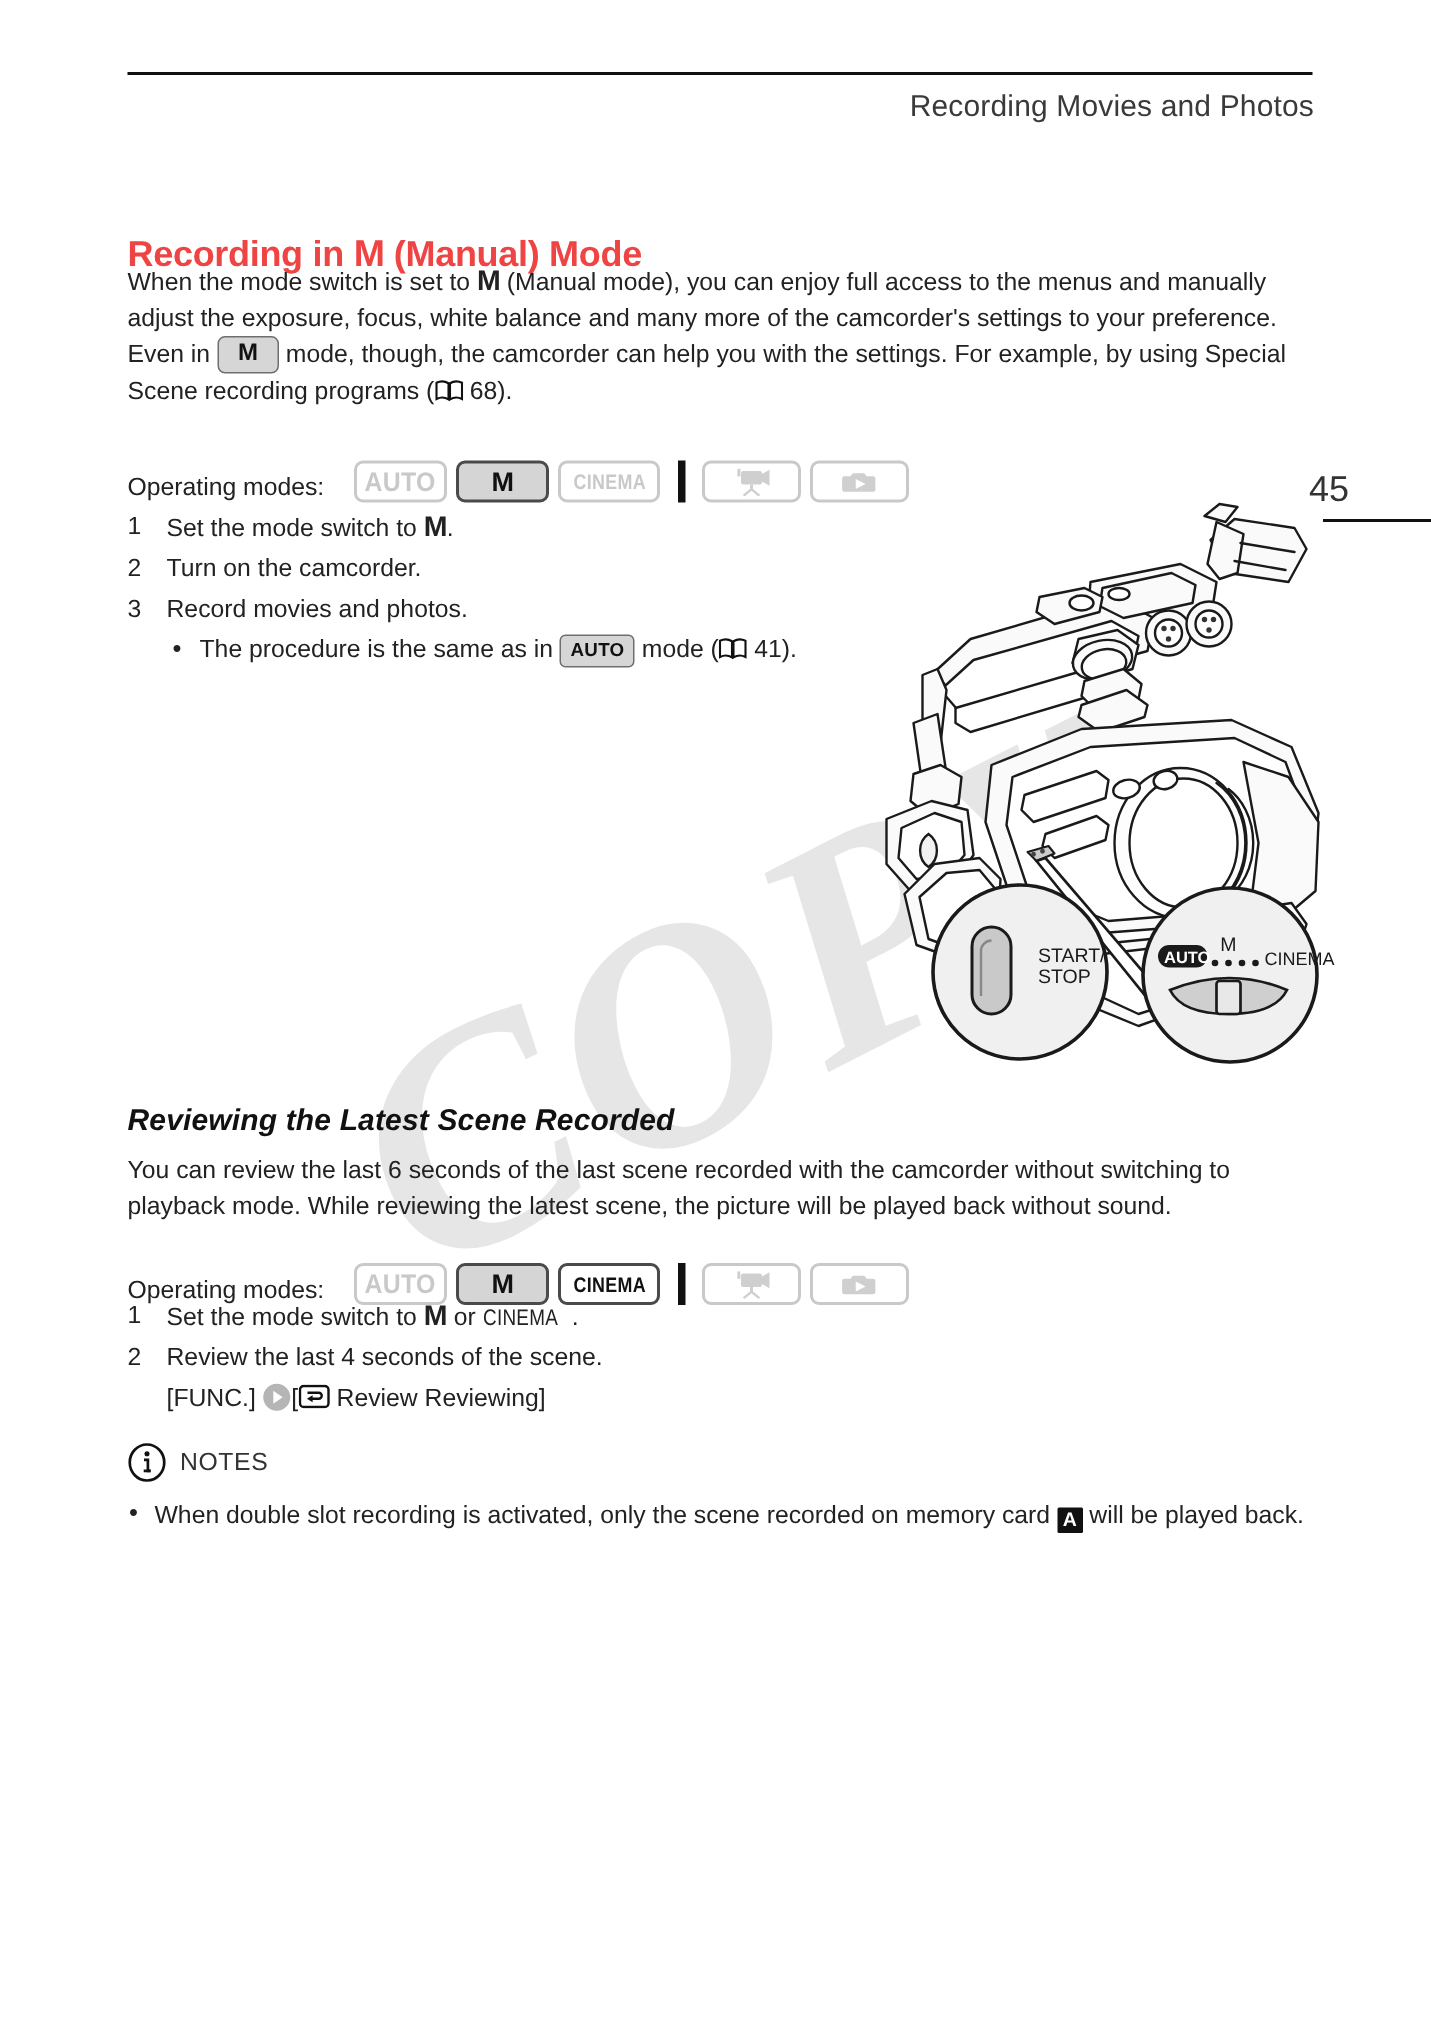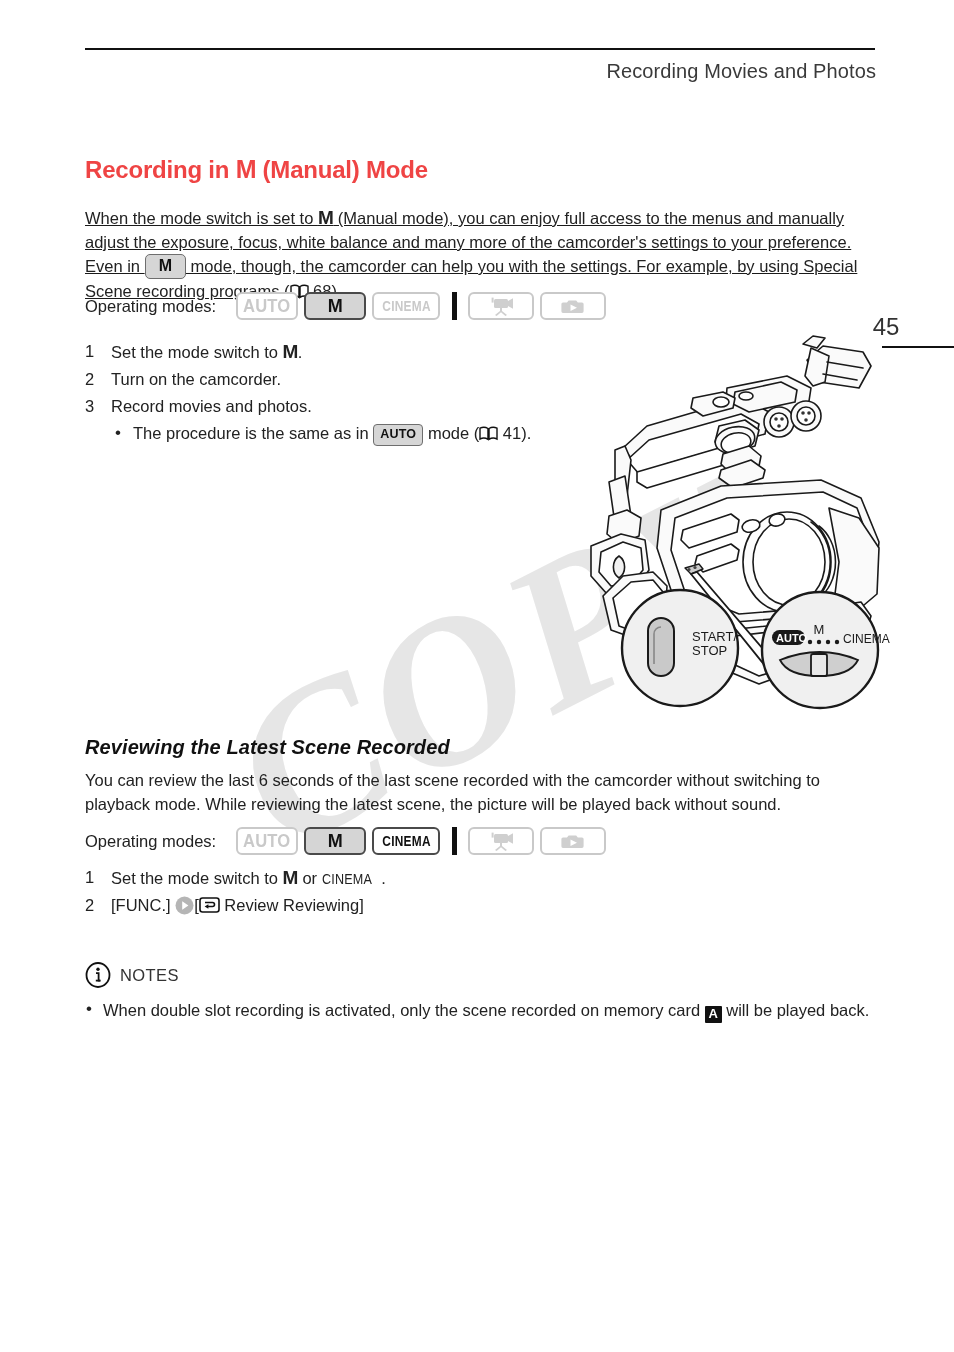--- a/index.html
+++ b/index.html
@@ -214,23 +214,24 @@
   .book-icon {
     display: inline-block;
     width: 19px;
     height: 15px;
     vertical-align: -2px;
   }
 
   
   .op-row {
     display: flex;
-    align-items: center;
+    align-items: flex-end;
     gap: 0;
     height: 34px;
+    margin-top: 12px;
   }
   .op-label {
     font-size: 16.5px;
     color: #222;
     margin-right: 20px;
   }
   .mode-chip {
     width: 62px;
     height: 28px;
     border: 2px solid #c9c9c9;
@@ -350,21 +351,21 @@
   <div id="header-rule"></div>
   <div id="header-title">Recording Movies and Photos</div>
 
   <div id="page-number">45</div>
   <div id="page-number-rule"></div>
 
   <div class="col" style="top:155px;">
     <h1 class="section-title"><span>Recording in </span><span class="m-glyph-h">M</span><span> (Manual) Mode</span></h1>
   </div>
 
-  <div class="col" style="top:206px;text-decoration:underline;">
+  <div class="col" style="top:176px;">
     <p class="body"><span>When the mode switch is set to </span><span class="m-glyph">M</span><span> (Manual mode), you can enjoy full access to the menus and manually adjust the exposure, focus, white balance and many more of the camcorder's settings to your preference. Even in </span><span class="inline-badge m-badge">M</span><span> mode, though, the camcorder can help you with the settings. For example, by using Special Scene recording programs (</span><span class="book-icon"><svg viewBox="0 0 19 15" width="19" height="15">
             <path d="M1 2.2c2.6-1.3 5.4-1.3 8 .3v10.8c-2.6-1.6-5.4-1.6-8-.3z" fill="none" stroke="#111" stroke-width="1.4"></path>
             <path d="M18 2.2c-2.6-1.3-5.4-1.3-8 .3v10.8c2.6-1.6 5.4-1.6 8-.3z" fill="none" stroke="#111" stroke-width="1.4"></path>
             <line x1="9.5" y1="2.6" x2="9.5" y2="13" stroke="#111" stroke-width="1.2"></line>
           </svg></span><span> 68).</span></p>
   </div>
 
   <div class="col" style="top:289px;">
     <div class="op-row">
       <div class="op-label">Operating modes:</div>
@@ -574,21 +575,21 @@
       </div>
     </div>
   </div>
 
   <div class="col" style="top:864px; width:520px;">
     <div class="steps">
       <div class="step">
         <span class="num">1</span><span>Set the mode switch to </span><span class="m-glyph">M</span><span> or </span><span class="cinema-glyph">CINEMA</span><span>.</span>
       </div>
       <div class="step">
-        <span class="num">2</span>
+        <span class="num">2</span><span>Review the last 4 seconds of the scene.</span>
       </div>
       <div class="indent-line"><span>[FUNC.]</span>
         <span class="arrow-circle"><svg viewBox="0 0 19 19" width="19" height="19">
           <circle cx="9.5" cy="9.5" r="9" fill="#b5b5b5"></circle>
           <polygon points="7.2,5.2 13.4,9.5 7.2,13.8" fill="#ffffff"></polygon>
         </svg></span><span>[</span><span class="review-icon"><svg viewBox="0 0 21 16" width="21" height="16">
           <rect x="1" y="1" width="19" height="14" rx="2.5" fill="#ffffff" stroke="#111" stroke-width="1.6"></rect>
           <path d="M6 5.5h7.5a2 2 0 0 1 0 4H8" fill="none" stroke="#111" stroke-width="1.6"></path>
           <polygon points="9.4,7.2 9.4,11.8 5.6,9.5" fill="#111"></polygon>
         </svg></span><span> Review Reviewing]</span>

